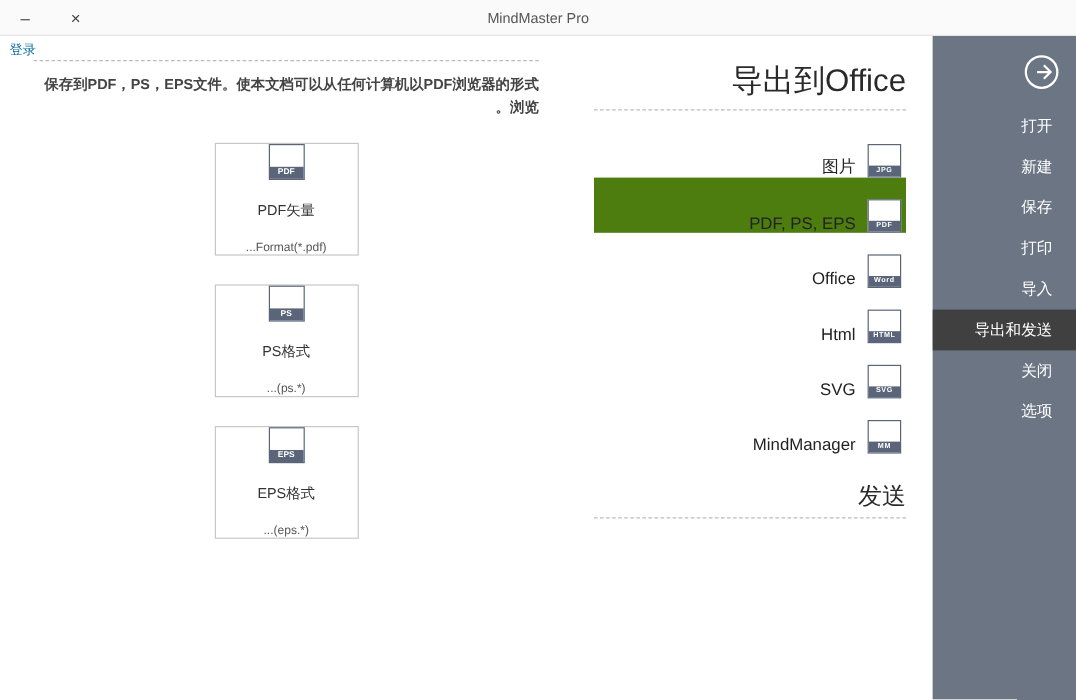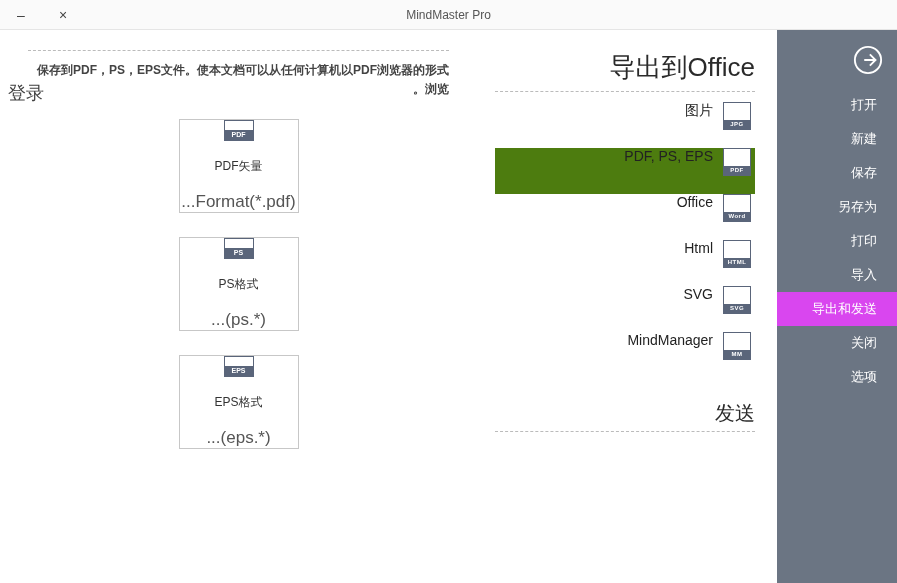--- a/index.html
+++ b/index.html
@@ -2,50 +2,50 @@
 <html><head>
   <meta charset="utf-8">
   <style>
     * { margin: 0; padding: 0; box-sizing: border-box; font-family: "Microsoft YaHei", Arial, sans-serif; }
     html, body { width: 897px; height: 583px; overflow: hidden; background: #fff; direction: rtl; }
     
     .titlebar { height: 30px; width: 100%; background: #fafafa; border-bottom: 1px solid #e5e5e5; display: flex; align-items: center; position: relative; font-size: 12px; }
     .titlebar .title { position: absolute; left: 50%; transform: translateX(-50%); color: #555; }
     .titlebar .wc { position: absolute; left: 0; display: flex; height: 100%; }
     .titlebar .wc span { width: 42px; display: flex; align-items: center; justify-content: center; color: #444; font-size: 14px; }
-    .login { position: absolute; left: 8px; top: 34px; color: #404040; font-size: 18px; z-index: 5; margin-top: 47px; }
+    .login { position: absolute; left: 8px; top: 34px; color: #0369a1; font-size: 11px; z-index: 5; }
     
     .body { display: flex; height: calc(100% - 30px); width: 100%; }
     
     .sidebar { width: 120px; background: #6b7583; color: #fff; padding-top: 8px; display: flex; flex-direction: column; font-size: 13px; }
     .sidebar .back { height: 44px; display: flex; align-items: center; justify-content: flex-start; padding-inline-start: 14px; }
     .sidebar .back svg { width: 30px; height: 30px; }
     .nav { display: flex; flex-direction: column; margin-top: 6px; }
     .nav-item { height: 34px; display: flex; align-items: center; padding-inline-start: 20px; cursor: default; }
-    .nav-item.sel { background: #d946ef; }
+    .nav-item.sel { background: #404040; }
     .nav-item .dot { width: 14px; height: 14px; margin-inline-end: 6px; display: inline-flex; align-items: center; justify-content: center; }
     
     .middle { width: 300px; padding: 20px 22px 0 18px; background: #fff; text-align: start; direction: rtl; }
     .sec-title { font-size: 26px; font-weight: 300; color: #2a2a2a; margin-bottom: 6px; }
     .dashline { border-bottom: 1px dashed #bbb; margin-bottom: 10px; }
-    .cat { height: 46px; display: flex; align-items: flex-start; gap: 10px; padding-inline-start: 4px; font-size: 14px; color: #222; }
+    .cat { height: 46px; display: flex; align-items: flex-end; gap: 10px; padding-inline-start: 4px; font-size: 14px; color: #222; }
     .cat.sel { background: #4d7c0f; }
     .cat .icon { width: 28px; height: 28px; border: 1px solid #5a657a; background: #fff; display: flex; flex-direction: column; align-items: stretch; justify-content: flex-end; font-size: 6px; font-weight: bold; text-align: center; color: #fff; }
     .cat .icon .tag { background: #5a657a; line-height: 9px; letter-spacing: .5px; }
     .cat .icon .body { flex: 1; }
     .sec-title2 { font-size: 20px; font-weight: 400; color: #2a2a2a; margin-top: 22px; margin-bottom: 4px; }
     
     .detail { flex: 1; padding: 20px 28px 0 28px; background: #fff; direction: rtl; text-align: start; }
     .detail .sec-title { font-size: 22px; }
     .desc { font-size: 12px; color: #444; margin: 10px 0 20px; line-height: 1.6; font-weight: bold; }
     .opt { width: 120px; height: 94px; border: 1px solid #c7c7c7; margin: 0 auto 24px; display: flex; flex-direction: column; align-items: center; justify-content: center; font-size: 12px; color: #333; gap: 17px; text-align: center; }
     .opt .oicon { width: 30px; height: 34px; border: 1px solid #5a657a; display: flex; flex-direction: column; position: relative; }
     .opt .oicon .tag { background: #5a657a; color: #fff; font-size: 7px; font-weight: bold; text-align: center; line-height: 10px; }
     .opt .oicon .top { flex: 1; }
-    .opt .line2 { color: #555; font-size: 17px; }
+    .opt .line2 { color: #555; font-size: 10px; }
   </style>
 </head>
 <body>
 
 <div class="titlebar">
   <span class="title">MindMaster Pro</span>
   <div class="wc">
     <span>×</span>
     <span>–</span>
   </div>
@@ -64,23 +64,20 @@
     </div>
     <div class="nav" id="nav">
         <div class="nav-item">
           <span>打开</span>
         </div>
         <div class="nav-item">
           <span>新建</span>
         </div>
         <div class="nav-item">
           <span>保存</span>
-        </div>
-        <div class="nav-item">
-          <span>另存为</span>
         </div>
         <div class="nav-item">
           <span>打印</span>
         </div>
         <div class="nav-item">
           <span>导入</span>
         </div>
         <div class="nav-item sel">
           <span>导出和发送</span>
         </div>

